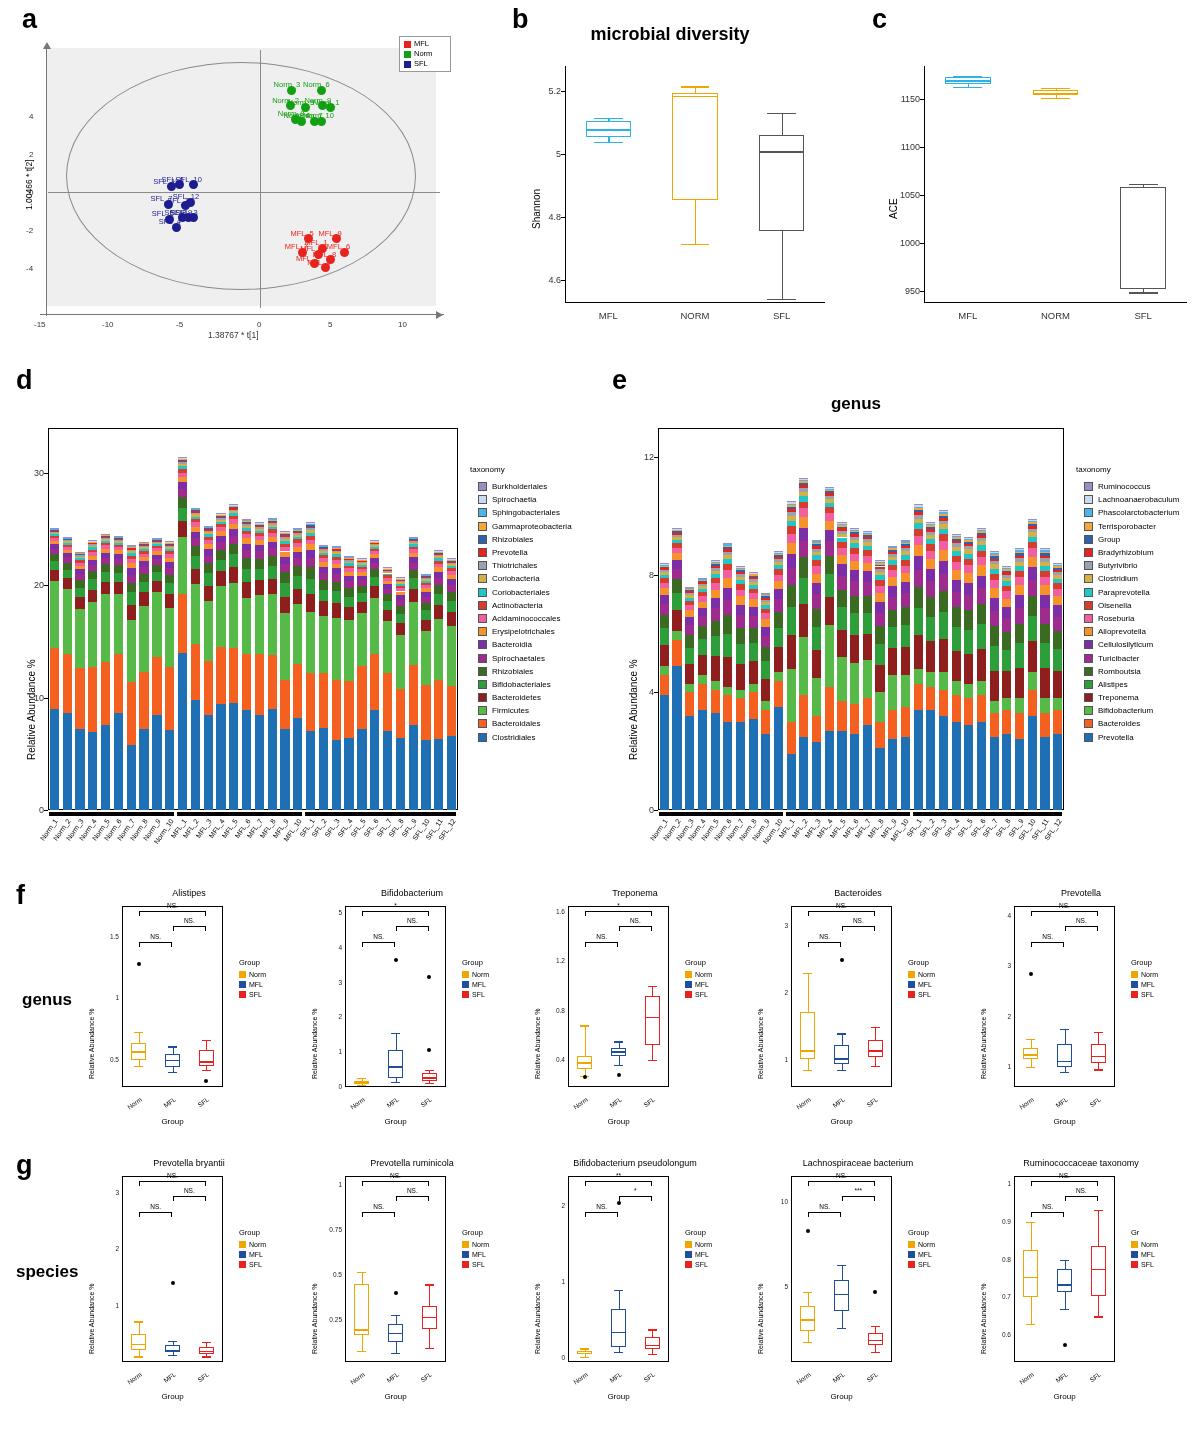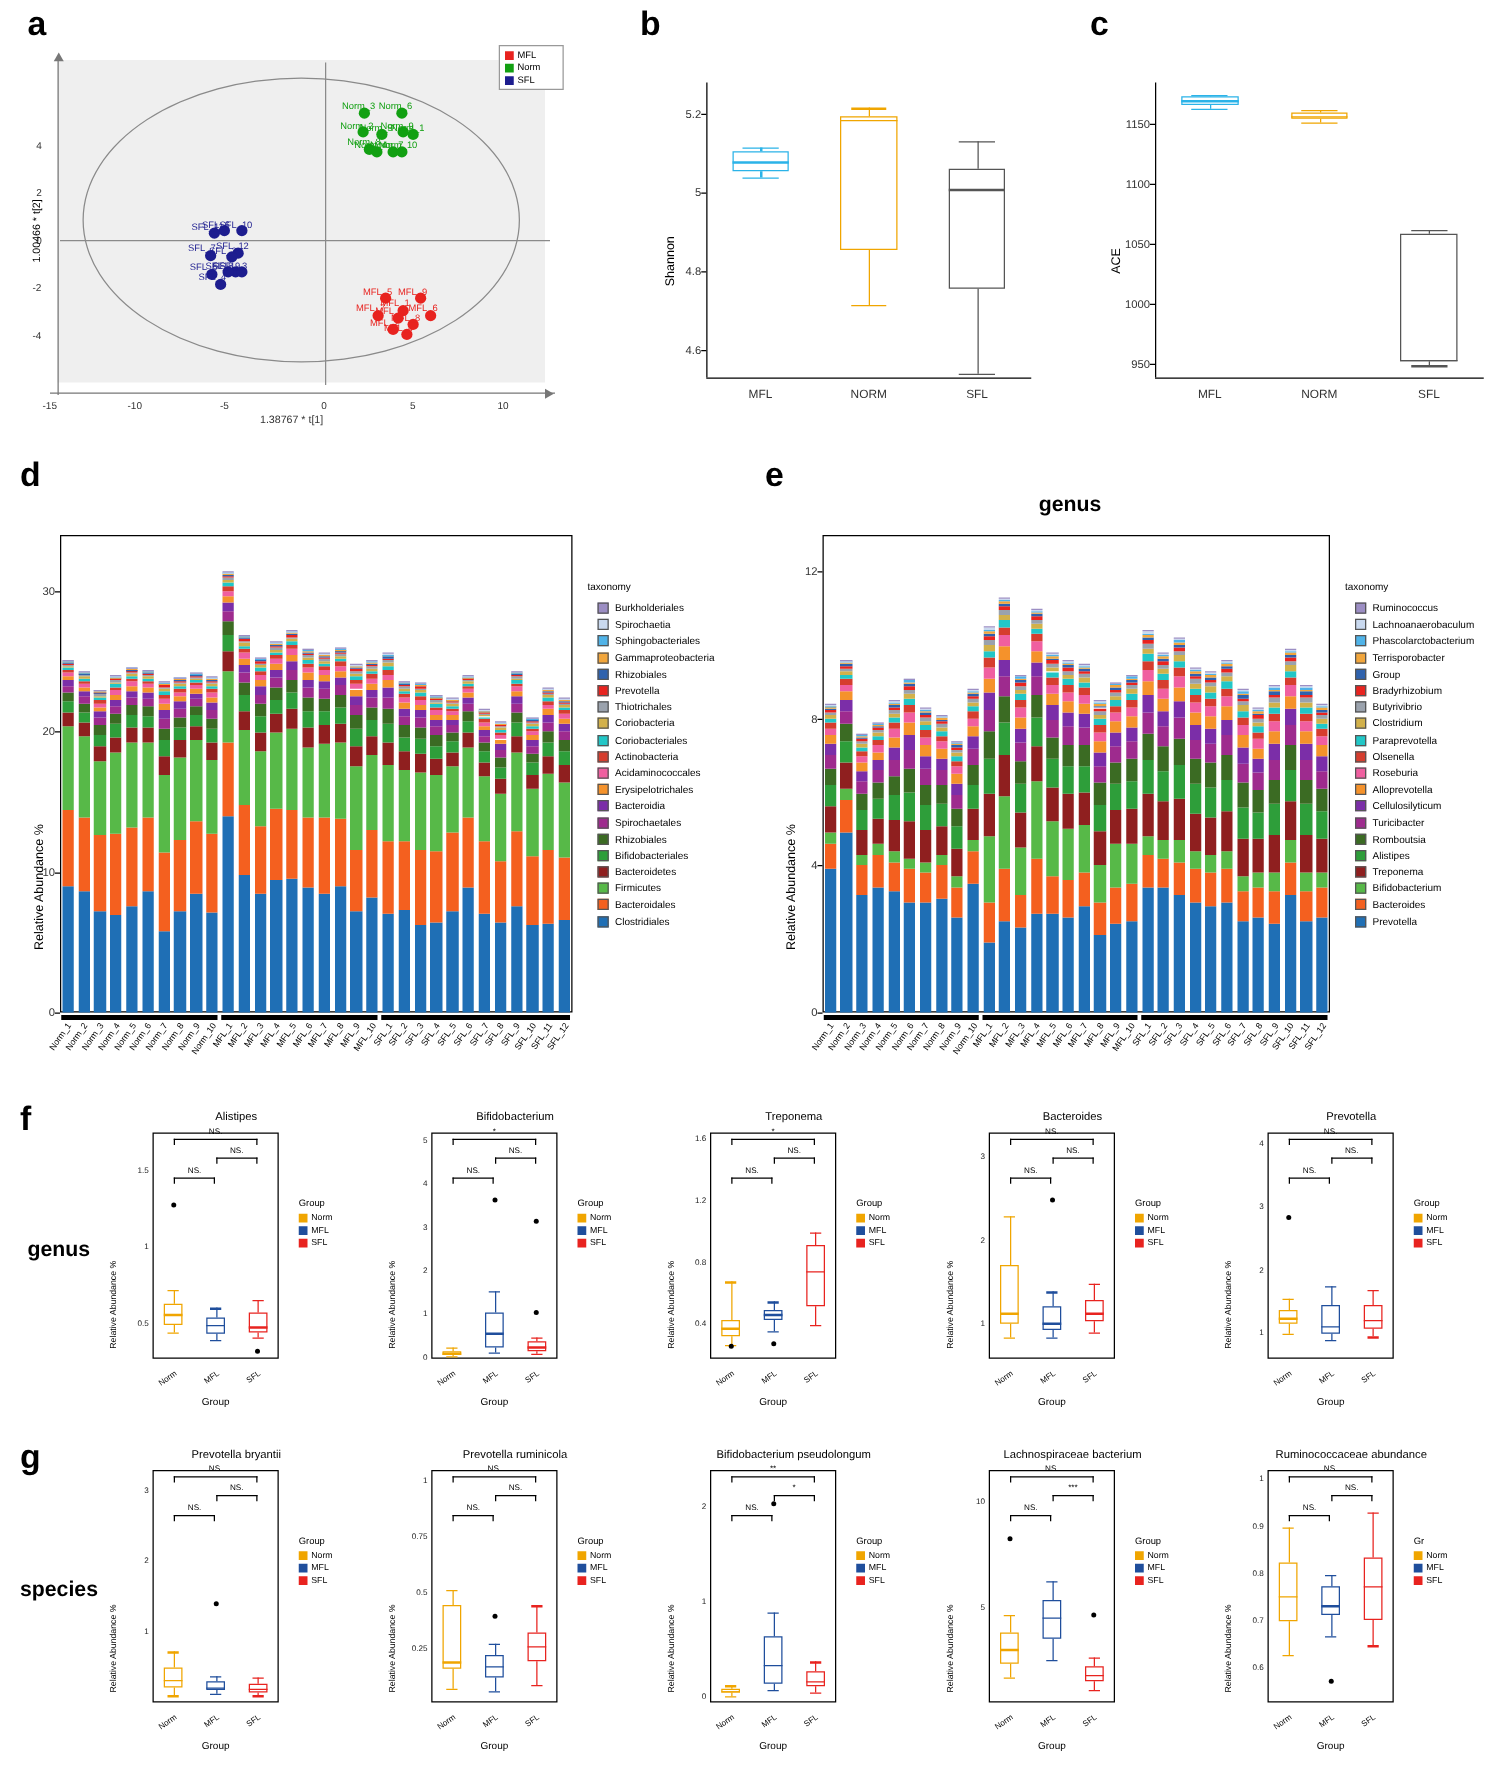--- a/index.html
+++ b/index.html
@@ -173,20 +173,21 @@
       <div class="dotlabel" style="left:278px; top:223.71641791044775px; color:#e8231f;">MFL_2</div>
       <div class="dot" style="left:302.7px; top:233.06716417910445px; background:#e8231f;"></div>
       <div class="dotlabel" style="left:289.2px; top:227.56716417910445px; color:#e8231f;">MFL_4</div>
       <div class="dot" style="left:308.3px; top:225.36567164179104px; background:#e8231f;"></div>
       <div class="dotlabel" style="left:294.8px; top:219.86567164179104px; color:#e8231f;">MFL_8</div>
     </div>
 </div>
 
 <div class="panel-letter" style="left:512px; top:4px;">b</div>
 <div id="panelB" style="position:absolute;left:505px;top:14px;width:330px;height:330px;">
+  <div class="ptitle" style="position:absolute;left:0;top:10px;width:330px;font-size:18px;">microbial diversity</div>
   <div class="ylabel-rot" style="left:26px;top:215px;font-size:10px;">Shannon</div>
   <div id="b-plot">
       <div class="axis-line" style="left:60px;top:52px;width:1.3px;height:236px;"></div>
       <div class="axis-line" style="left:60px;top:288px;width:260px;height:1.3px;"></div>
       <div class="tick-label" style="left:30px;top:260.9733333333335px;width:26px;text-align:right;font-size:9px;">4.6</div>
       <div class="axis-line" style="left:56px;top:265.9733333333335px;width:4px;height:1px;"></div>
       <div class="tick-label" style="left:30px;top:198.04000000000013px;width:26px;text-align:right;font-size:9px;">4.8</div>
       <div class="axis-line" style="left:56px;top:203.04000000000013px;width:4px;height:1px;"></div>
       <div class="tick-label" style="left:30px;top:135.10666666666674px;width:26px;text-align:right;font-size:9px;">5</div>
       <div class="axis-line" style="left:56px;top:140.10666666666674px;width:4px;height:1px;"></div>
@@ -2413,21 +2414,21 @@
           <span class="sw" style="background:#1f4e9c;"></span>
           <span>MFL</span>
         </div>
         <div class="row">
           <span class="sw" style="background:#e8231f;"></span>
           <span>SFL</span>
         </div>
       </div>
     </div>
     <div class="mini" style="left:892px;top:0px;width:218px;height:260px;">
-      <div class="mtitle">Ruminococcaceae abundance</div>
+      <div class="mtitle">Ruminococcaceae taxonomy</div>
       <div class="mframe" style="left:42px;top:16px;width:101px;height:186px;"></div>
       <div class="mtick" style="left:16px;top:171.42857142857144px;width:23px;text-align:right;">0.6</div>
       <div class="mtick" style="left:16px;top:133.46938775510205px;width:23px;text-align:right;">0.7</div>
       <div class="mtick" style="left:16px;top:95.51020408163264px;width:23px;text-align:right;">0.8</div>
       <div class="mtick" style="left:16px;top:57.55102040816328px;width:23px;text-align:right;">0.9</div>
       <div class="mtick" style="left:16px;top:19.591836734693885px;width:23px;text-align:right;">1</div>
       <div class="mylab" style="left:8px;top:194px;">Relative Abundance %</div>
       <div class="mxlab" style="left:42px;top:232px;width:101px;">Group</div>
       <div class="bp-box" style="left:51.42666666666666px;top:90.02040816326533px;width:14.813333333333333px;height:47.44897959183672px;border-color:#f0a500;border-width:1.1px;"></div>
       <div class="bp-med" style="left:51.42666666666666px;top:116.59183673469389px;width:14.813333333333333px;background:#f0a500;height:1.4px;"></div>

